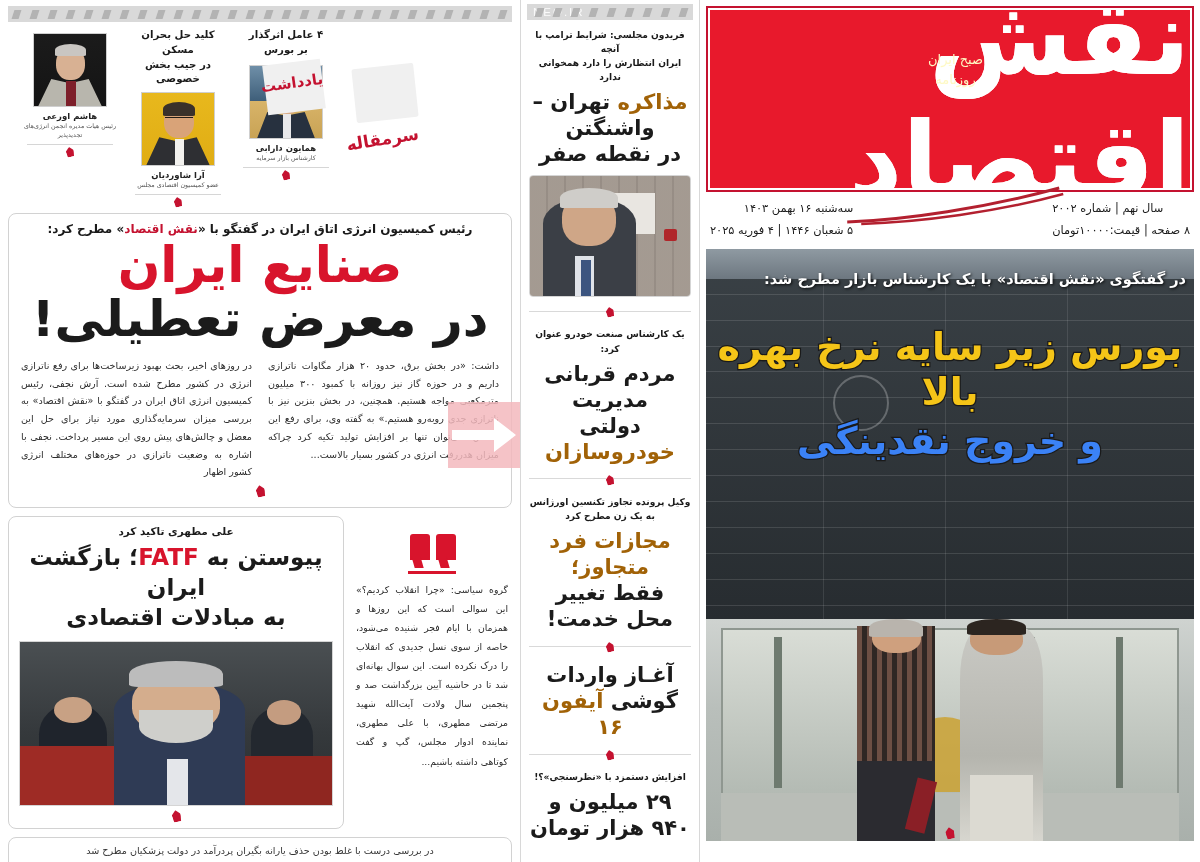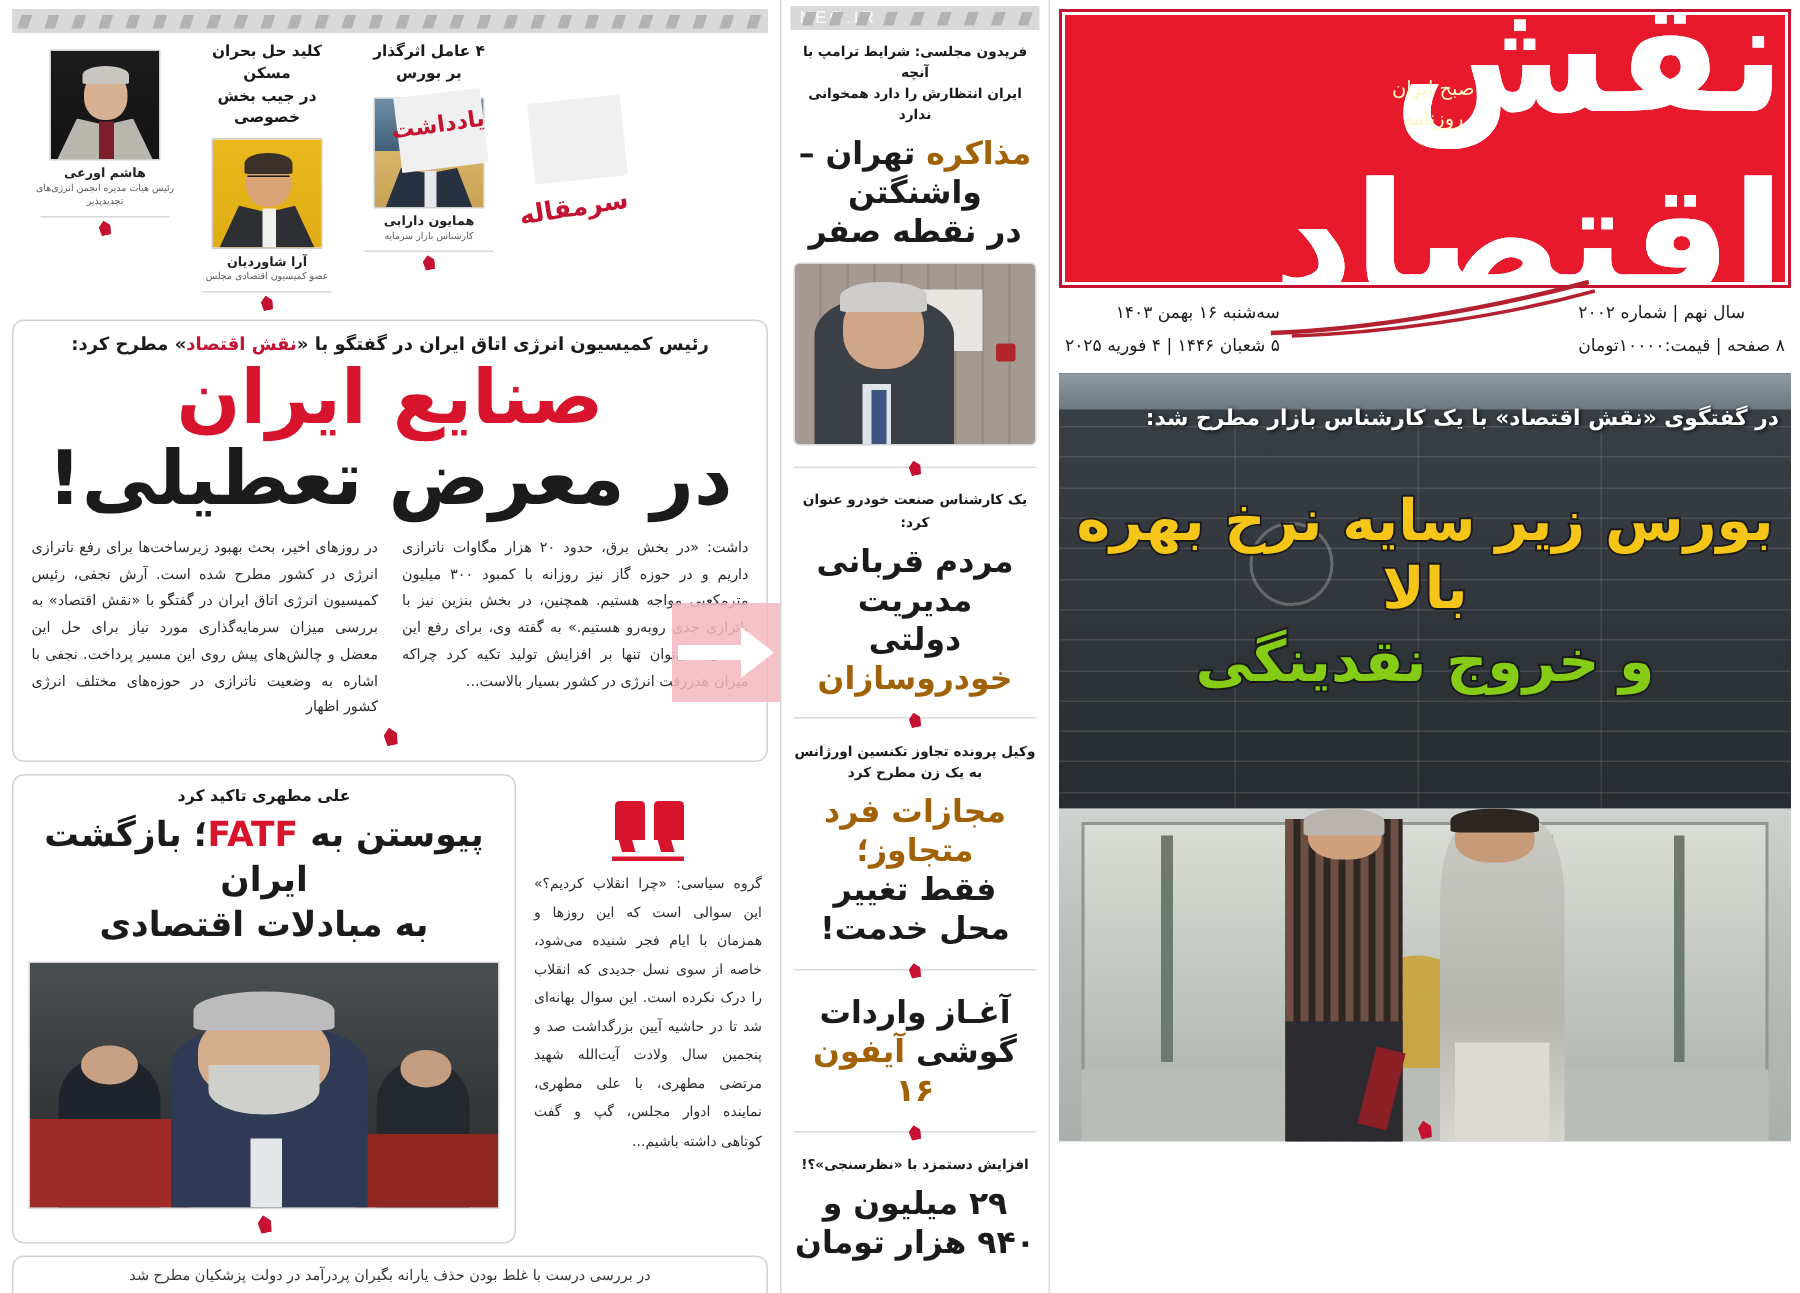--- a/index.html
+++ b/index.html
@@ -123,25 +123,25 @@
     position:absolute; left: 50%; top: 40px; transform: translateX(-40%);
     color:#fef9c3; font-size: 13px; line-height:1.5; text-align:center; z-index: 3;
   }
   .mast-info { display:flex; justify-content:space-between; padding: 6px 4px 2px 4px; font-size: 11.4px; color:#1a1a1a; position:relative; }
   .mast-info .col { line-height: 1.9; }
   .mast-swoosh { position:absolute; left: 28%; top: -6px; width: 46%; height: 40px; pointer-events:none; }
 
   .lead-left { margin-top: 6px; position: relative; }
   .ll-kicker { position:absolute; top: 22px; right: 8px; left: 8px; text-align: right; z-index: 5;
                color:#fff; font-size: 14.5px; font-weight: 900; text-shadow: 1px 1px 3px rgba(0,0,0,.9); }
-  .ll-photo { width: 100%; height: 290px; position: relative; overflow:hidden; background:#2a2f33; }
+  .ll-photo { width: 100%; height: 370px; position: relative; overflow:hidden; background:#2a2f33; }
   .ll-head { position:absolute; top: 76px; right: 10px; left: 10px; z-index: 6; text-align: center; }
   .ll-head .l1 { font-size: 38px; font-weight: 900; color: #f5c518; line-height:1.18;
                  -webkit-text-stroke: 2.5px #1a1a1a; paint-order: stroke fill; }
-  .ll-head .l2 { font-size: 38px; font-weight: 900; color: #84cc16; line-height:1.18; margin-top: 4px;
+  .ll-head .l2 { font-size: 38px; font-weight: 900; color: #3b82f6; line-height:1.18; margin-top: 4px;
                  -webkit-text-stroke: 2.5px #1a1a1a; paint-order: stroke fill; }
   .ll-photo2 { width:100%; height: 222px; position:relative; overflow:hidden; margin-top:0; }
   .ll-flame { position:absolute; bottom: 2px; left: 50%; transform: translateX(-50%); z-index: 9; }
 
   
   .board { position:absolute; inset:0; background: linear-gradient(180deg,#3a4146 0%, #272c30 100%); }
   .board .row { position:absolute; left:0; right:0; height: 1px; background: rgba(255,255,255,.12); }
   .board .vline { position:absolute; top:0; bottom:0; width:1px; background: rgba(255,255,255,.1); }
 
   .arrow-wm { position: absolute; right: 0; top: 398px; width: 72px; height: 74px; z-index: 20; }

